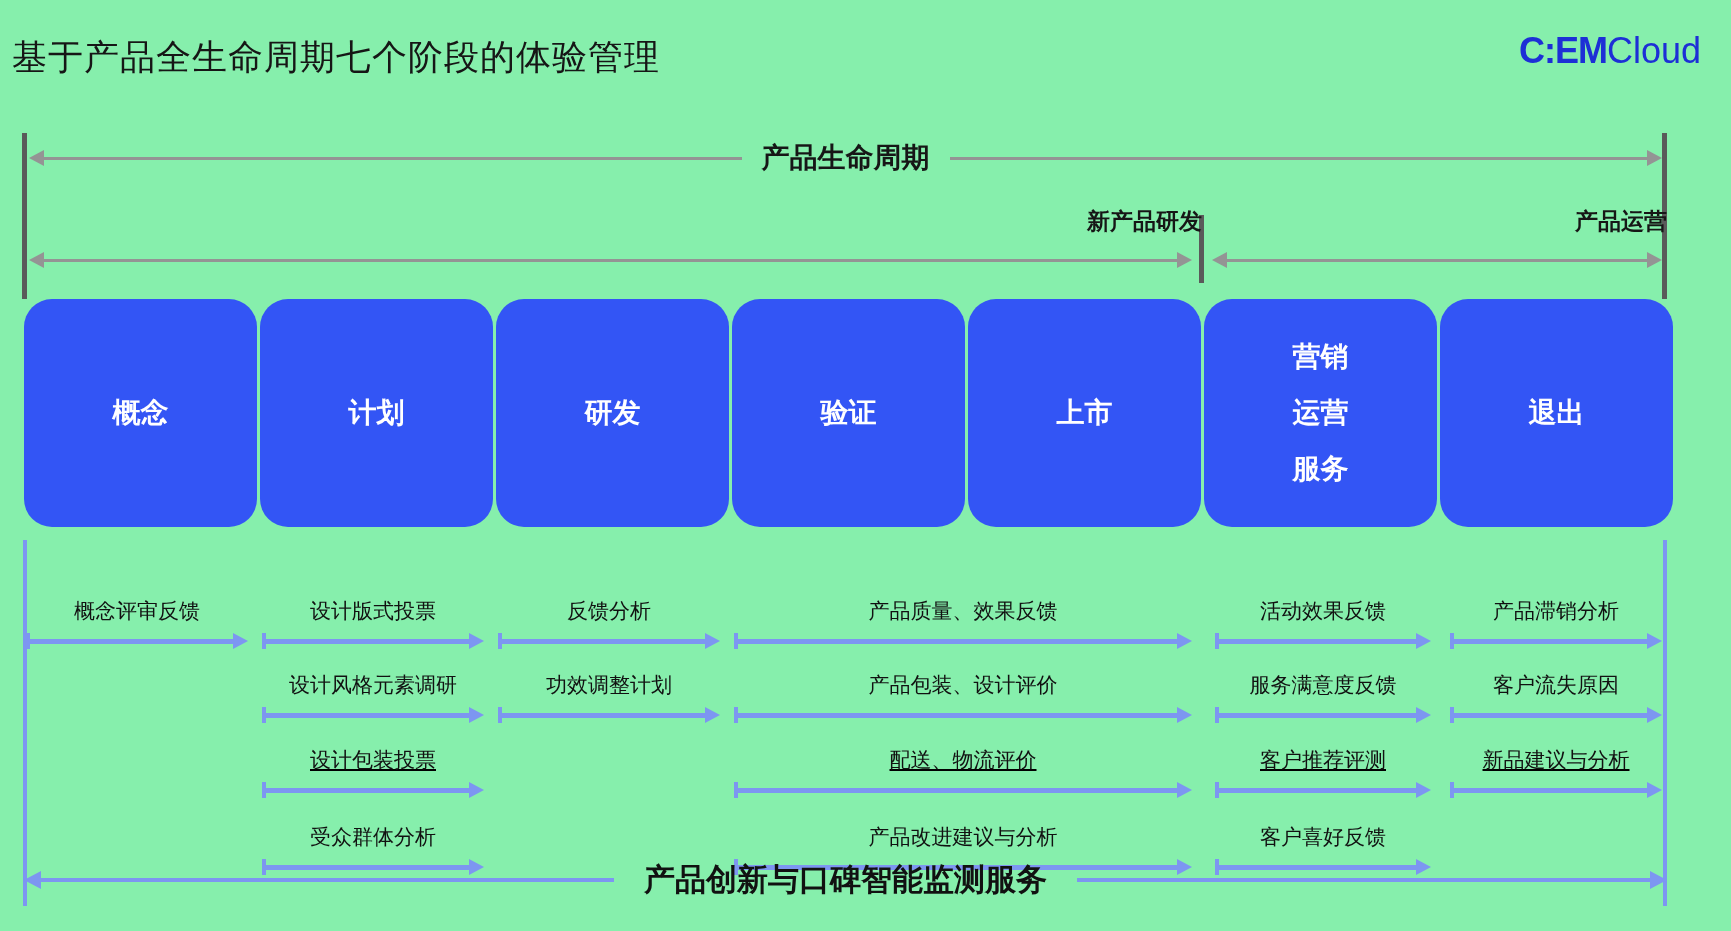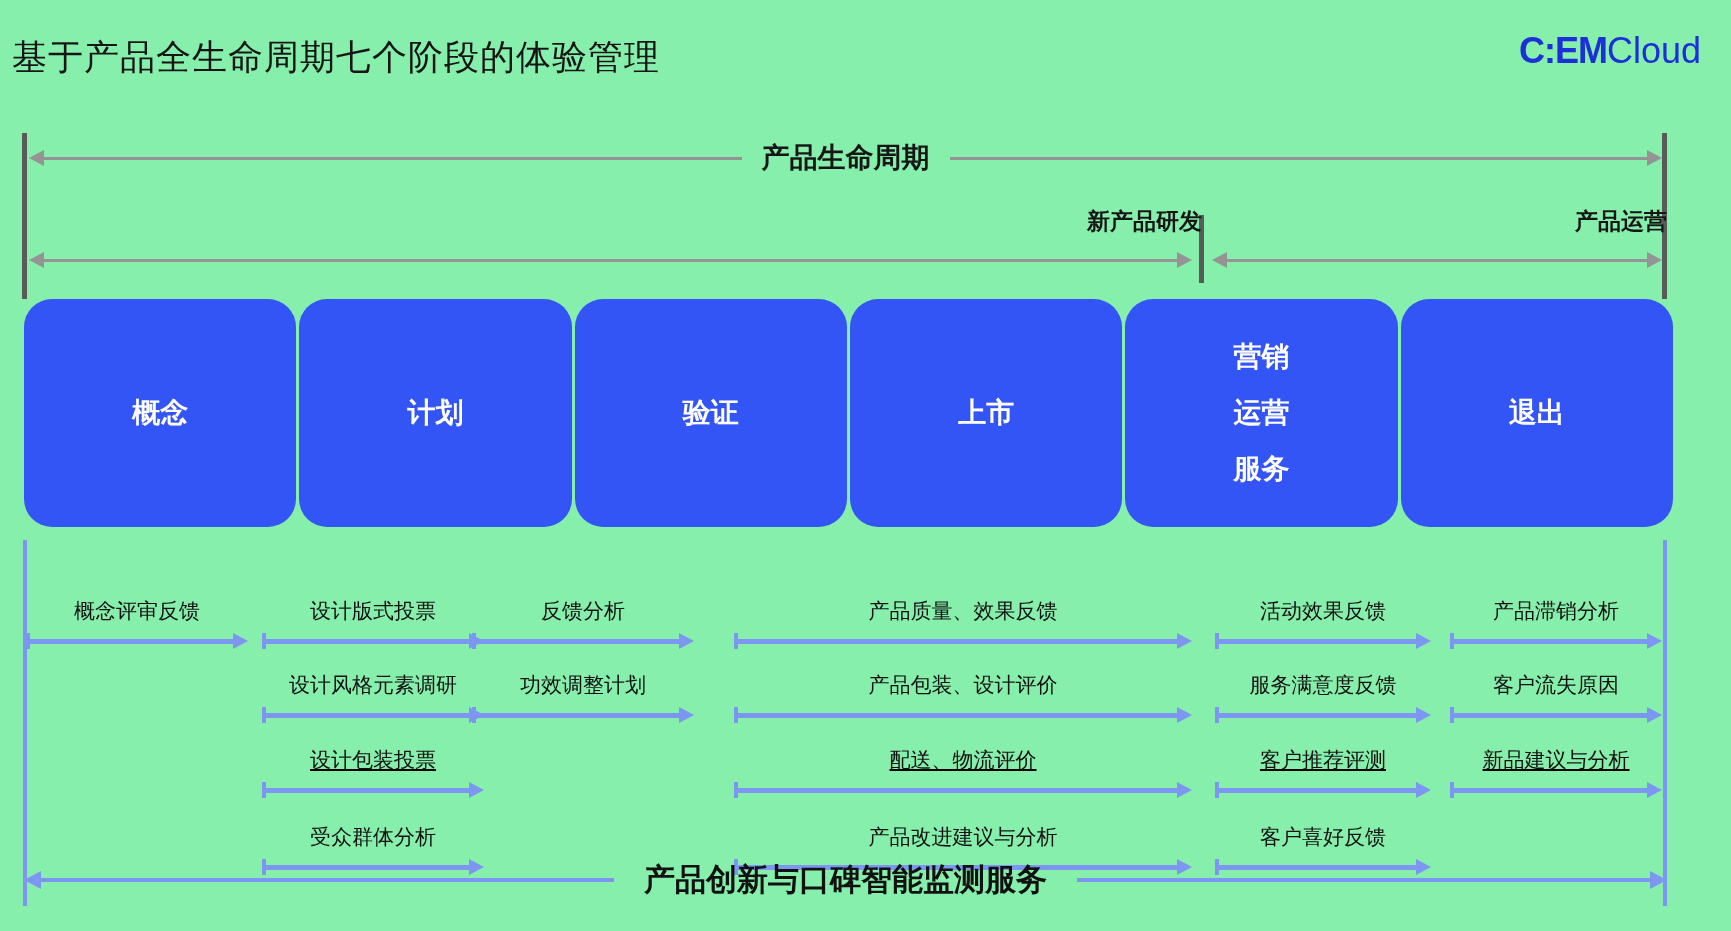--- a/index.html
+++ b/index.html
@@ -37,21 +37,21 @@
   
   .stages { position:absolute; left:24px; top:299px; width:1649px; height:228px; display:flex; gap:3px; }
   .stage { flex:1; background:#3355f5; color:#ffffff; display:flex; align-items:center; justify-content:center;
            text-align:center; font-size:28px; font-weight:bold; white-space:pre-line; line-height:2.0;border-radius:28px; }
 
   
   .sideline { position:absolute; width:4px; background:#7d96f1; top:540px; height:366px; }
   .sideline.left { left:23px; } .sideline.right { left:1663px; }
 
   .item { position:absolute;margin-top:41px; }
-  .c1 {left:26px; width:222px;} .c2 {left:262px; width:222px;} .c3 {left:472px; width:222px;}
+  .c1 {left:26px; width:222px;} .c2 {left:262px; width:222px;} .c3 {left:498px; width:222px;}
   .c45{left:734px; width:458px;} .c6 {left:1215px; width:216px;} .c7 {left:1450px; width:212px;}
   .r1 {top:556px;} .r2 {top:630px;} .r3 {top:705px;text-decoration:underline;} .r4 {top:782px;}
   .item .flabel { height:28px; line-height:28px; text-align:center; font-size:21px; color:#111; margin-bottom:8px; white-space:nowrap; }
   .farrow { display:flex; align-items:center; height:16px; }
   .farrow .tick  { width:4px; height:16px; background:#7d96f1; }
   .farrow .fline { flex:1; height:5px; background:#7d96f1; }
   .farrow .fhead { width:0; height:0; border-top:8px solid transparent; border-bottom:8px solid transparent; border-left:15px solid #7d96f1; }
 
   
   .bottom-arrow { position:absolute; left:24px; top:856px; width:1643px; height:48px; display:flex; align-items:center; }
@@ -93,20 +93,21 @@
   </div>
   <div class="garrow op-arrow">
     <span class="ghead pt-left"></span>
     <span class="gline"></span>
     <span class="ghead pt-right"></span>
   </div>
 
   <div class="stages">
     <div class="stage">概念</div>
     <div class="stage">计划</div>
+    <div class="stage">研发</div>
     <div class="stage">验证</div>
     <div class="stage">上市</div>
     <div class="stage">营销
 运营
 服务</div>
     <div class="stage">退出</div>
   </div>
 
   <div class="sideline left"></div>
   <div class="sideline right"></div>

